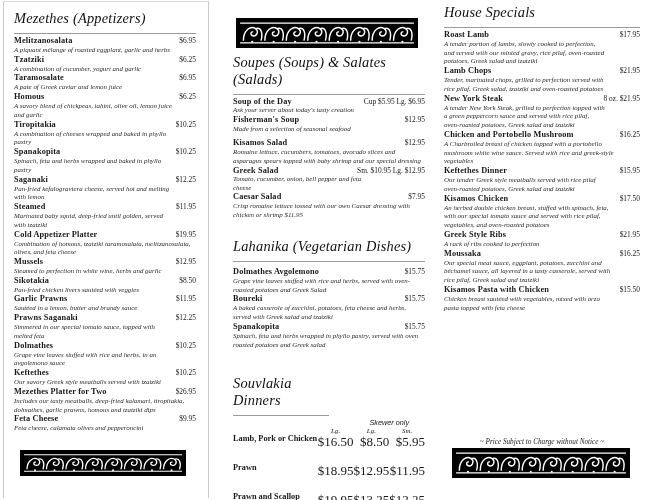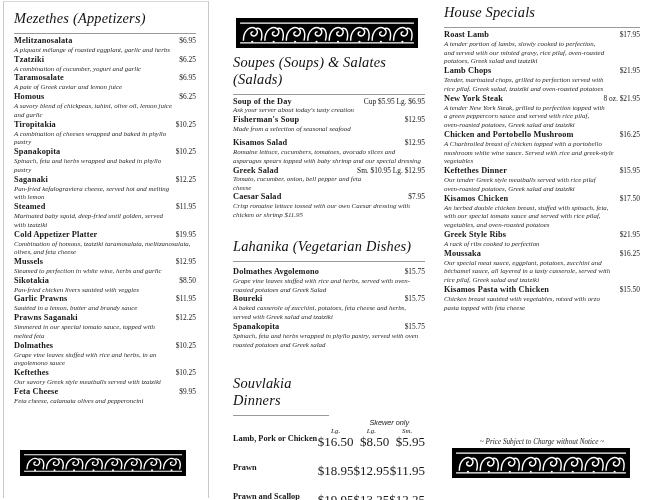--- a/index.html
+++ b/index.html
@@ -288,20 +288,27 @@
         <span class="item-price">$10.25</span>
       </div>
       <div class="item-desc">Grape vine leaves stuffed with rice and herbs, in an avgolemono sauce</div>
     </div>
     <div class="item">
       <div class="item-line">
         <span class="item-name">Keftethes</span>
         <span class="item-price">$10.25</span>
       </div>
       <div class="item-desc">Our savory Greek style meatballs served with tzatziki</div>
+    </div>
+    <div class="item">
+      <div class="item-line">
+        <span class="item-name">Mezethes Platter for Two</span>
+        <span class="item-price">$26.95</span>
+      </div>
+      <div class="item-desc wide">Includes our tasty meatballs, deep-fried kalamari, tiropitakia, dolmathes, garlic prawns, homous and tzatziki dips</div>
     </div>
     <div class="item">
       <div class="item-line">
         <span class="item-name">Feta Cheese</span>
         <span class="item-price">$9.95</span>
       </div>
       <div class="item-desc wide">Feta cheese, calamata olives and pepperoncini</div>
     </div>
   </div>
 

